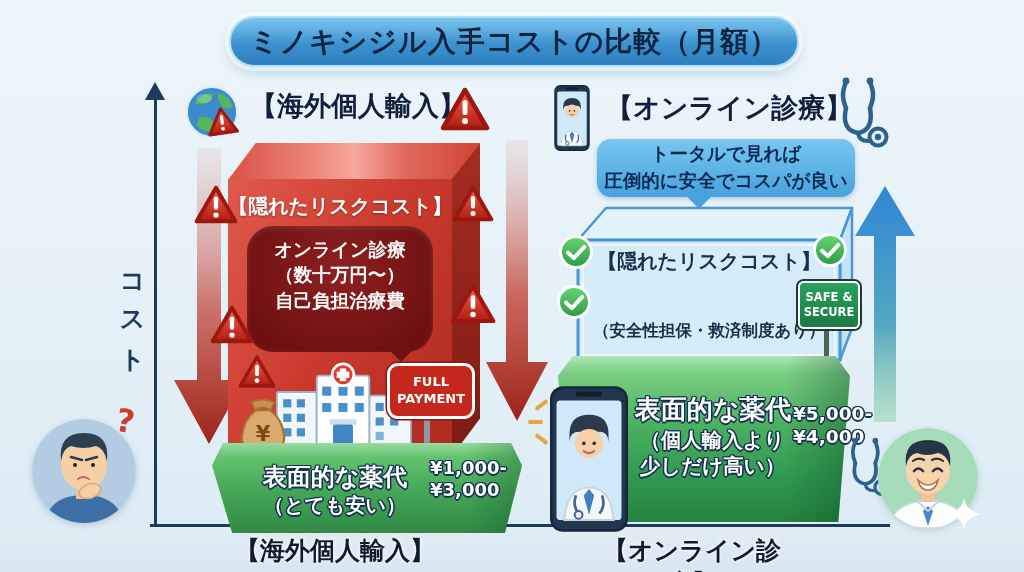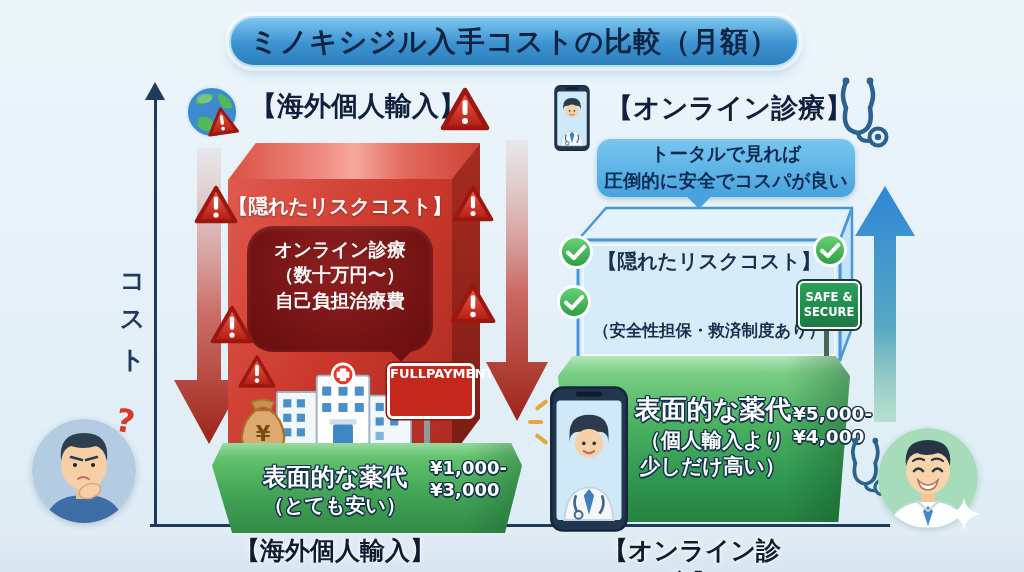--- a/index.html
+++ b/index.html
@@ -97,22 +97,22 @@
       <rect x="78" y="11.5" width="14" height="7" fill="#ffffff"></rect>
   </svg>
 
   <svg class="abs" style="left:236px;top:396px;" width="54" height="58" viewBox="0 0 60 66">
     <path d="M22 16 q-14 10 -16 29 q-2 18 24 18 q26 0 24 -18 q-2 -19 -16 -29 Z" fill="#dcaa6e" stroke="#a86f2e" stroke-width="2.5"></path>
     <path d="M21 16 q9 -6 18 0 l4 -9 q-13 -6 -26 0 Z" fill="#c89050" stroke="#a86f2e" stroke-width="2"></path>
     <text x="30" y="51" text-anchor="middle" font-size="24" font-weight="bold" fill="#7a4a14">¥</text>
   </svg>
 
   <div class="abs" style="left:424px;top:412px;width:6px;height:34px;background:#8d979e;"></div>
-  <div class="abs ctr b white" style="left:387px;top:363px;width:82px;height:50px;background:#c4281c;border:3px solid #ffffff;border-radius:6px;
-              box-shadow:0 0 0 1.5px #8a1a10;font-size:13px;line-height:1.3;display:flex;flex-direction:row;">
+  <div class="abs ctr b white" style="left:387px;top:363px;width:82px;height:50px;background:#c4281c;border:3px solid #ffffff;border-radius:11px;
+              box-shadow:0 0 0 1.5px #8a1a10;font-size:13px;line-height:1.3;display:flex;flex-direction:column;justify-content:center;">
     <span>FULL</span>
     <span>PAYMENT</span>
   </div>
 
   <div class="abs" style="left:212px;top:443px;width:310px;height:90px;
               clip-path:polygon(3.5% 0,96.5% 0,100% 25%,94.5% 100%,6.5% 100%,0 25%);
               background:linear-gradient(90deg,rgba(0,0,0,0) 82%,rgba(0,60,25,0.28) 100%),
                          linear-gradient(180deg,#98dba0 0%,#62c26d 16%,#44a557 55%,#318a46 100%);"></div>
   <div class="abs ctr b white otl" style="left:240px;top:461px;width:190px;font-size:24px;">表面的な薬代</div>
   <div class="abs ctr b white otl" style="left:240px;top:492px;width:190px;font-size:20px;">（とても安い）</div>

